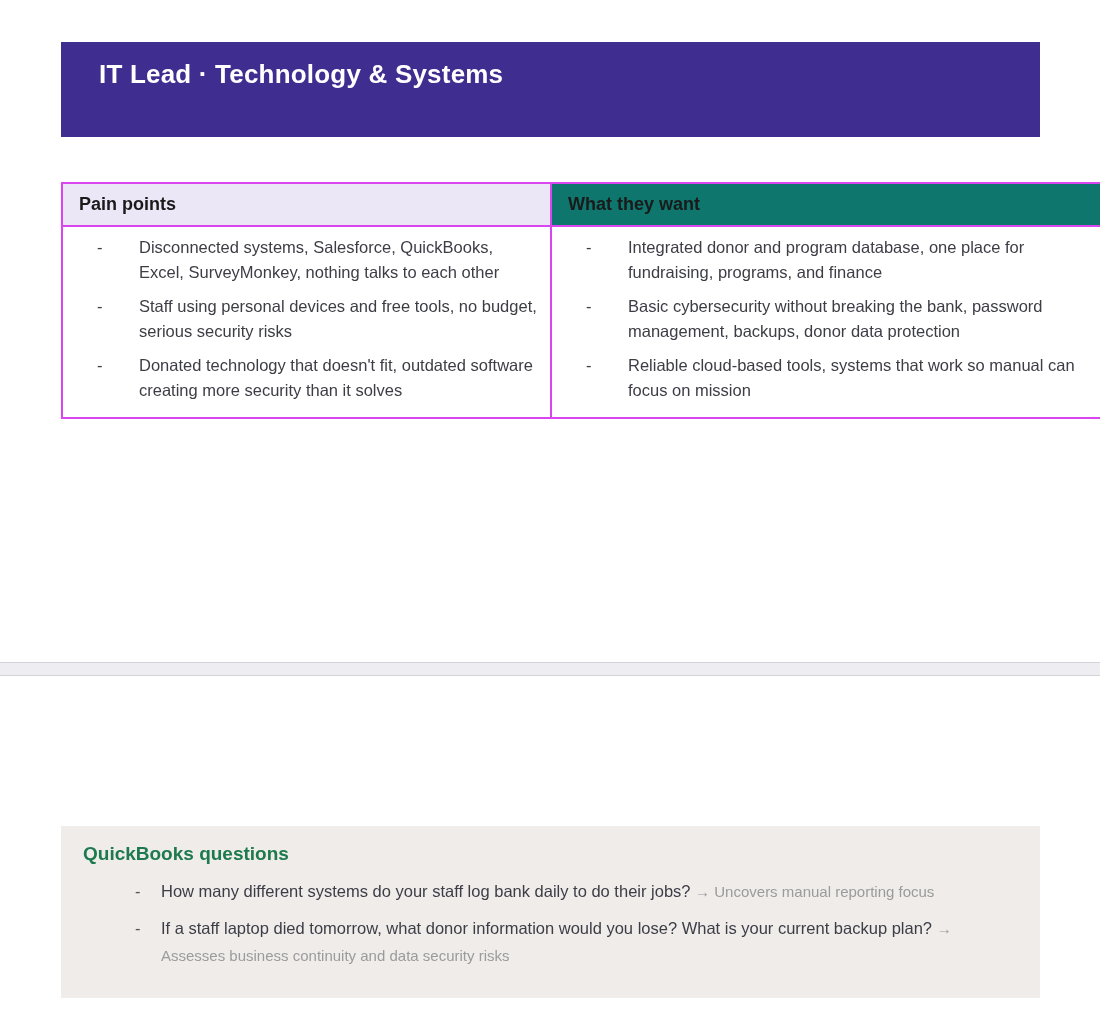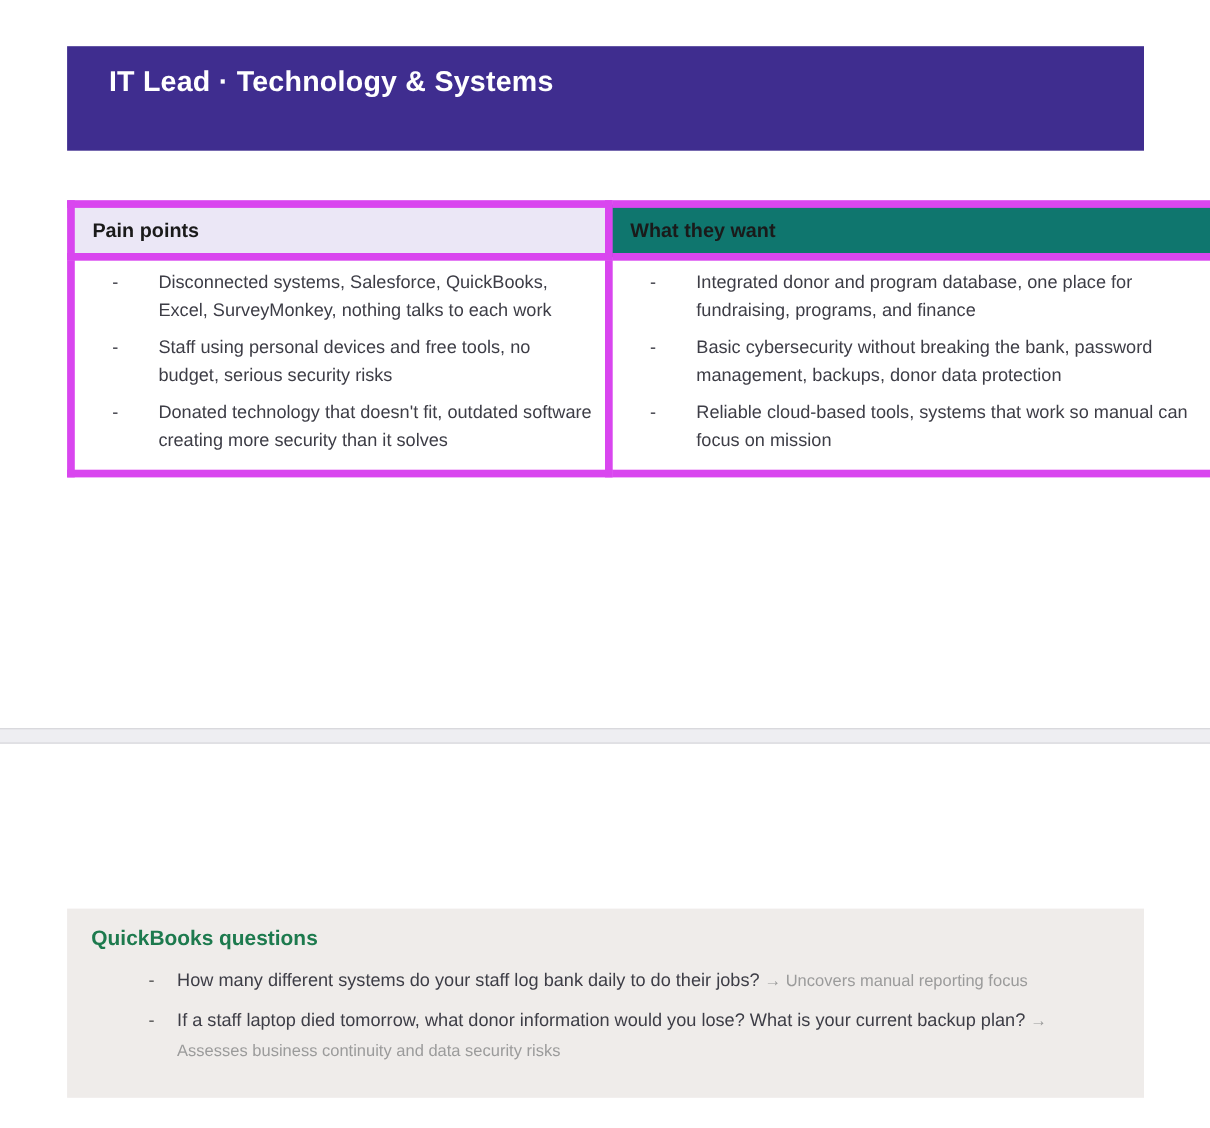--- a/index.html
+++ b/index.html
@@ -54,21 +54,21 @@
   .pw-table {
     position: absolute;
     left: 61px;
     top: 182px;
     width: 979px;
     border-collapse: collapse;
     table-layout: fixed;
   }
   .pw-table th,
   .pw-table td {
-    border: 7px solid #d946ef;
+    border: 2px solid #d946ef;
     vertical-align: top;
     box-sizing: border-box;
   }
   .pw-table th {
     text-align: left;
     font-size: 18px;
     font-weight: bold;
     color: #1a1a1a;
     padding: 10px 0 10px 16px;
     height: 43px;
@@ -172,21 +172,21 @@
         <th class="th-pain">Pain points</th>
         <th class="th-want">What they want</th>
       </tr>
     </thead>
     <tbody>
       <tr>
         <td>
           <ul class="bullets">
             <li>
               <span class="dash">-</span>
-              <span>Disconnected systems, Salesforce, QuickBooks, Excel, SurveyMonkey, nothing talks to each work</span>
+              <span>Disconnected systems, Salesforce, QuickBooks, Excel, SurveyMonkey, nothing talks to each other</span>
             </li>
             <li>
               <span class="dash">-</span>
               <span>Staff using personal devices and free tools, no budget, serious security risks</span>
             </li>
             <li>
               <span class="dash">-</span>
               <span>Donated technology that doesn't fit, outdated software creating more security than it solves</span>
             </li>
           </ul>

